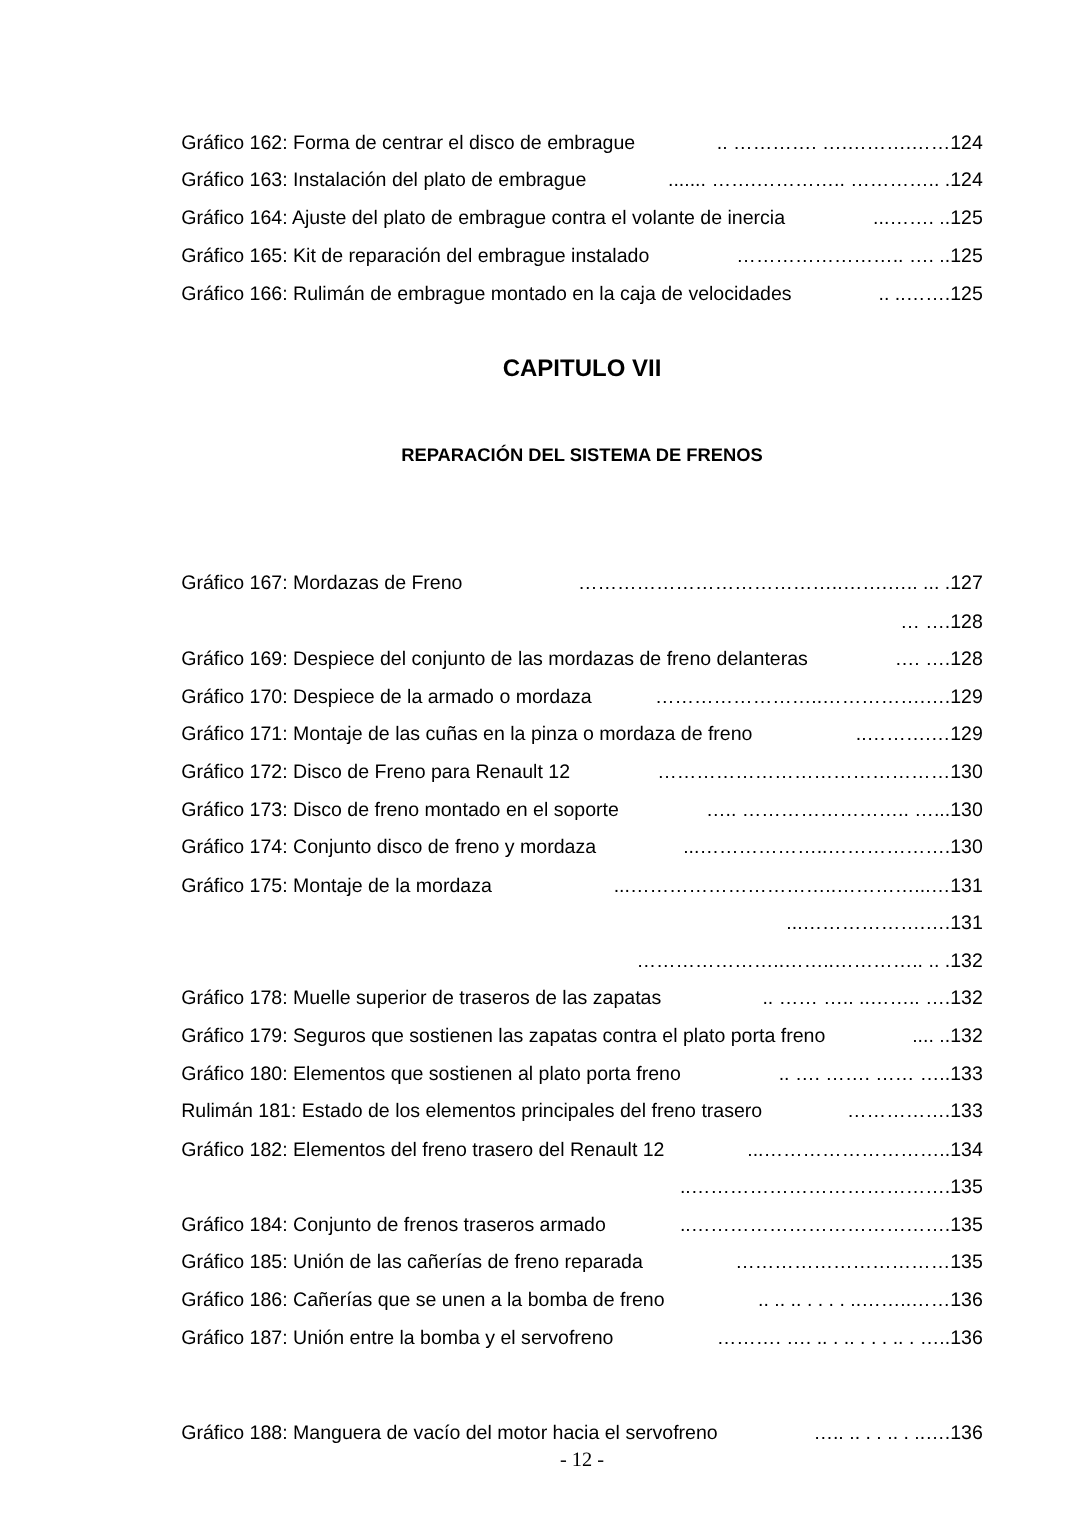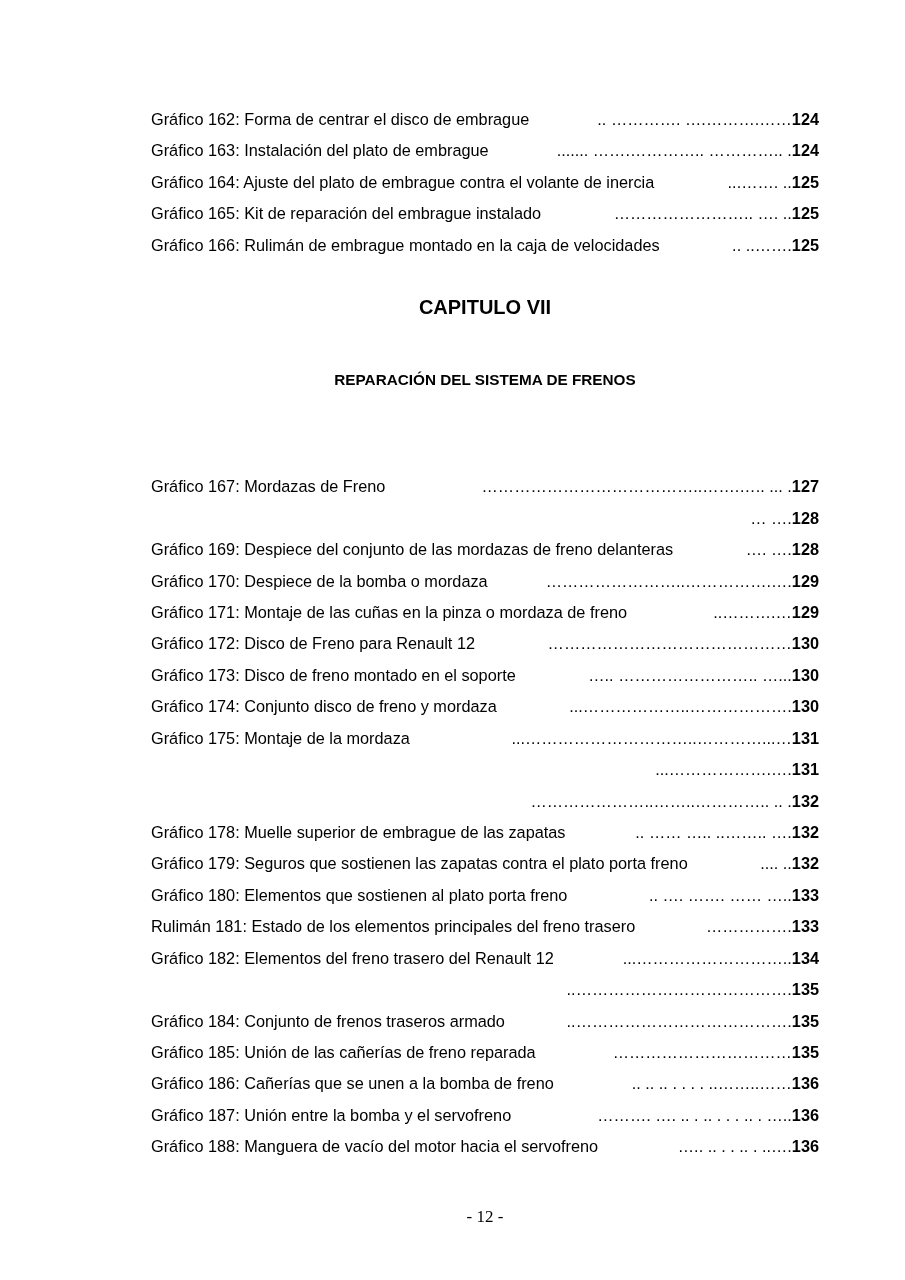--- a/index.html
+++ b/index.html
@@ -33,21 +33,21 @@
     overflow: hidden;
   }
   .entry .label { flex: 0 0 auto; }
   .entry .leader {
     flex: 1 1 auto;
     overflow: hidden;
     text-align: right;
     direction: rtl;
   }
   .entry .leader span { direction: ltr; unicode-bidi: bidi-override; }
-  .entry .page { flex: 0 0 auto; font-weight: bold; }
+  .entry .page { flex: 0 0 auto; }
   .chapter-title {
     position: absolute;
     left: 0;
     width: 970px;
     top: 296px;
     text-align: center;
     font-weight: bold;
     font-size: 20px;
   }
   .chapter-subtitle {
@@ -112,21 +112,21 @@
   <div class="entry" style="top:507px">
       <span class="leader"><span>… ….</span></span>
       <span class="page">128</span>
     </div>
   <div class="entry" style="top:538px">
       <span class="label">Gráfico 169: Despiece del conjunto de las mordazas de freno delanteras</span>
       <span class="leader"><span>…. ….</span></span>
       <span class="page">128</span>
     </div>
   <div class="entry" style="top:570px">
-      <span class="label">Gráfico 170: Despiece de la bomba o mordaza</span>
+      <span class="label">Gráfico 170: Despiece de la armado o mordaza</span>
       <span class="leader"><span>……………………..…………….….</span></span>
       <span class="page">129</span>
     </div>
   <div class="entry" style="top:601px">
       <span class="label">Gráfico 171: Montaje de las cuñas en la pinza o mordaza de freno</span>
       <span class="leader"><span>..……….…</span></span>
       <span class="page">129</span>
     </div>
   <div class="entry" style="top:632px">
       <span class="label">Gráfico 172: Disco de Freno para Renault 12</span>
@@ -150,21 +150,21 @@
     </div>
   <div class="entry" style="top:758px">
       <span class="leader"><span>...……………….….</span></span>
       <span class="page">131</span>
     </div>
   <div class="entry" style="top:790px">
       <span class="leader"><span>…………………..……..………….. .. .</span></span>
       <span class="page">132</span>
     </div>
   <div class="entry" style="top:821px">
-      <span class="label">Gráfico 178: Muelle superior de embrague de las zapatas</span>
+      <span class="label">Gráfico 178: Muelle superior de traseros de las zapatas</span>
       <span class="leader"><span>.. …… ….. ..…….. ….</span></span>
       <span class="page">132</span>
     </div>
   <div class="entry" style="top:852px">
       <span class="label">Gráfico 179: Seguros que sostienen las zapatas contra el plato porta freno</span>
       <span class="leader"><span>.... ..</span></span>
       <span class="page">132</span>
     </div>
   <div class="entry" style="top:884px">
       <span class="label">Gráfico 180: Elementos que sostienen al plato porta freno</span>
@@ -198,20 +198,20 @@
   <div class="entry" style="top:1072px">
       <span class="label">Gráfico 186: Cañerías que se unen a la bomba de freno</span>
       <span class="leader"><span>.. .. .. . . . . ..……..……</span></span>
       <span class="page">136</span>
     </div>
   <div class="entry" style="top:1104px">
       <span class="label">Gráfico 187: Unión entre la bomba y el servofreno</span>
       <span class="leader"><span>………. …. .. . .. . . . .. . …..</span></span>
       <span class="page">136</span>
     </div>
-  <div class="entry" style="top:1135px">
+  <div class="entry" style="top:1183px">
       <span class="label">Gráfico 188: Manguera de vacío del motor hacia el servofreno</span>
       <span class="leader"><span>….. .. . . .. . ..….</span></span>
       <span class="page">136</span>
     </div>
 </div>
 
 <div class="page-number">- 12 -</div>
 
 </body></html>

